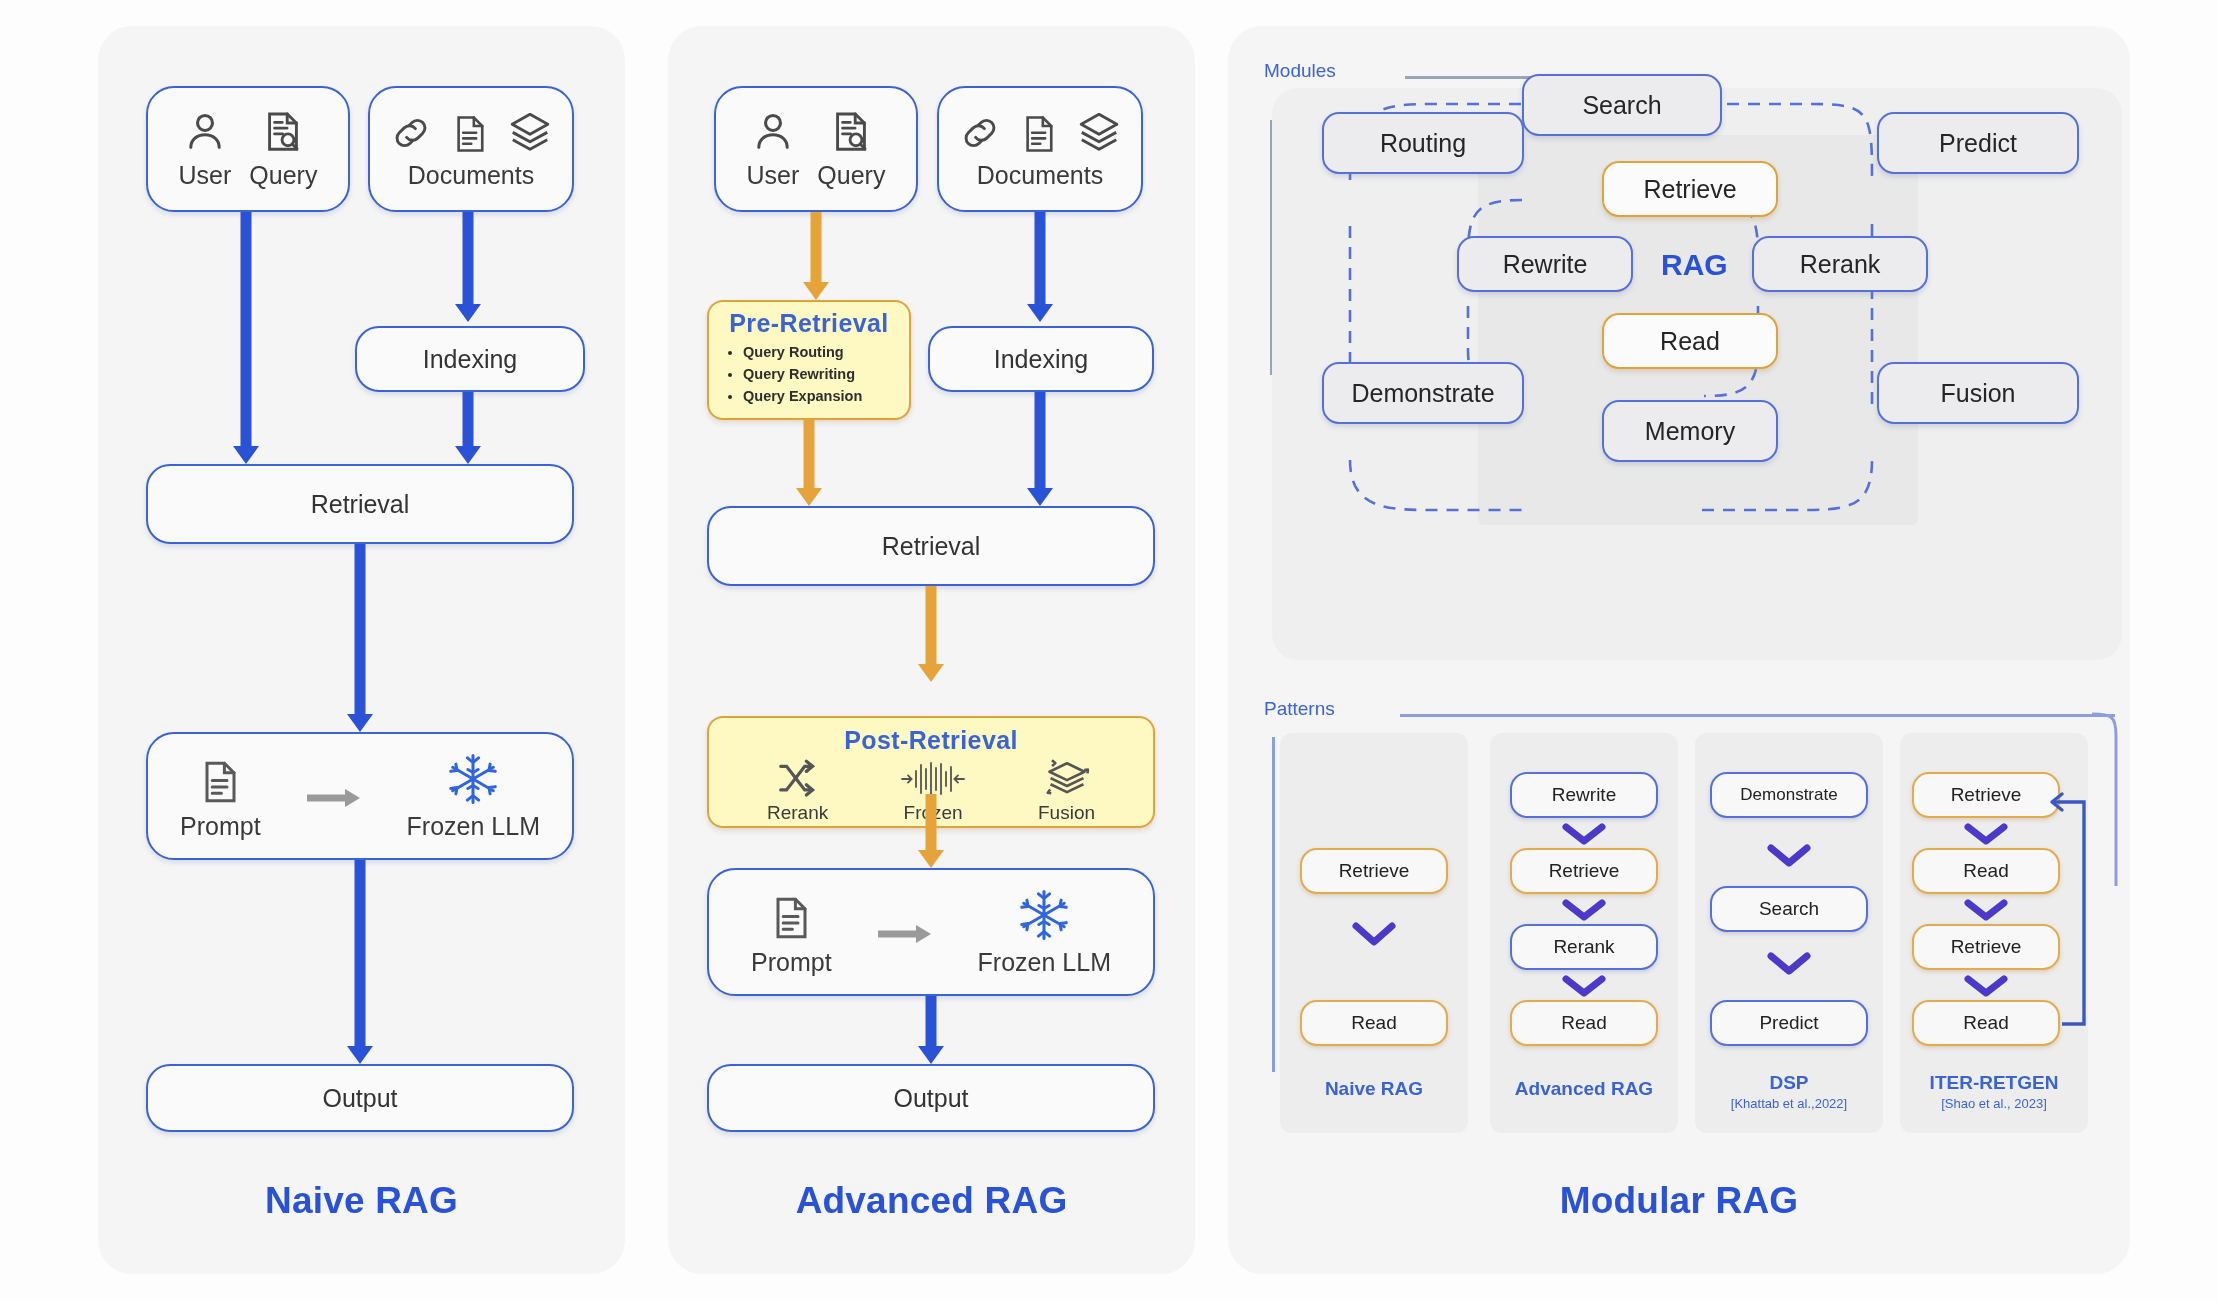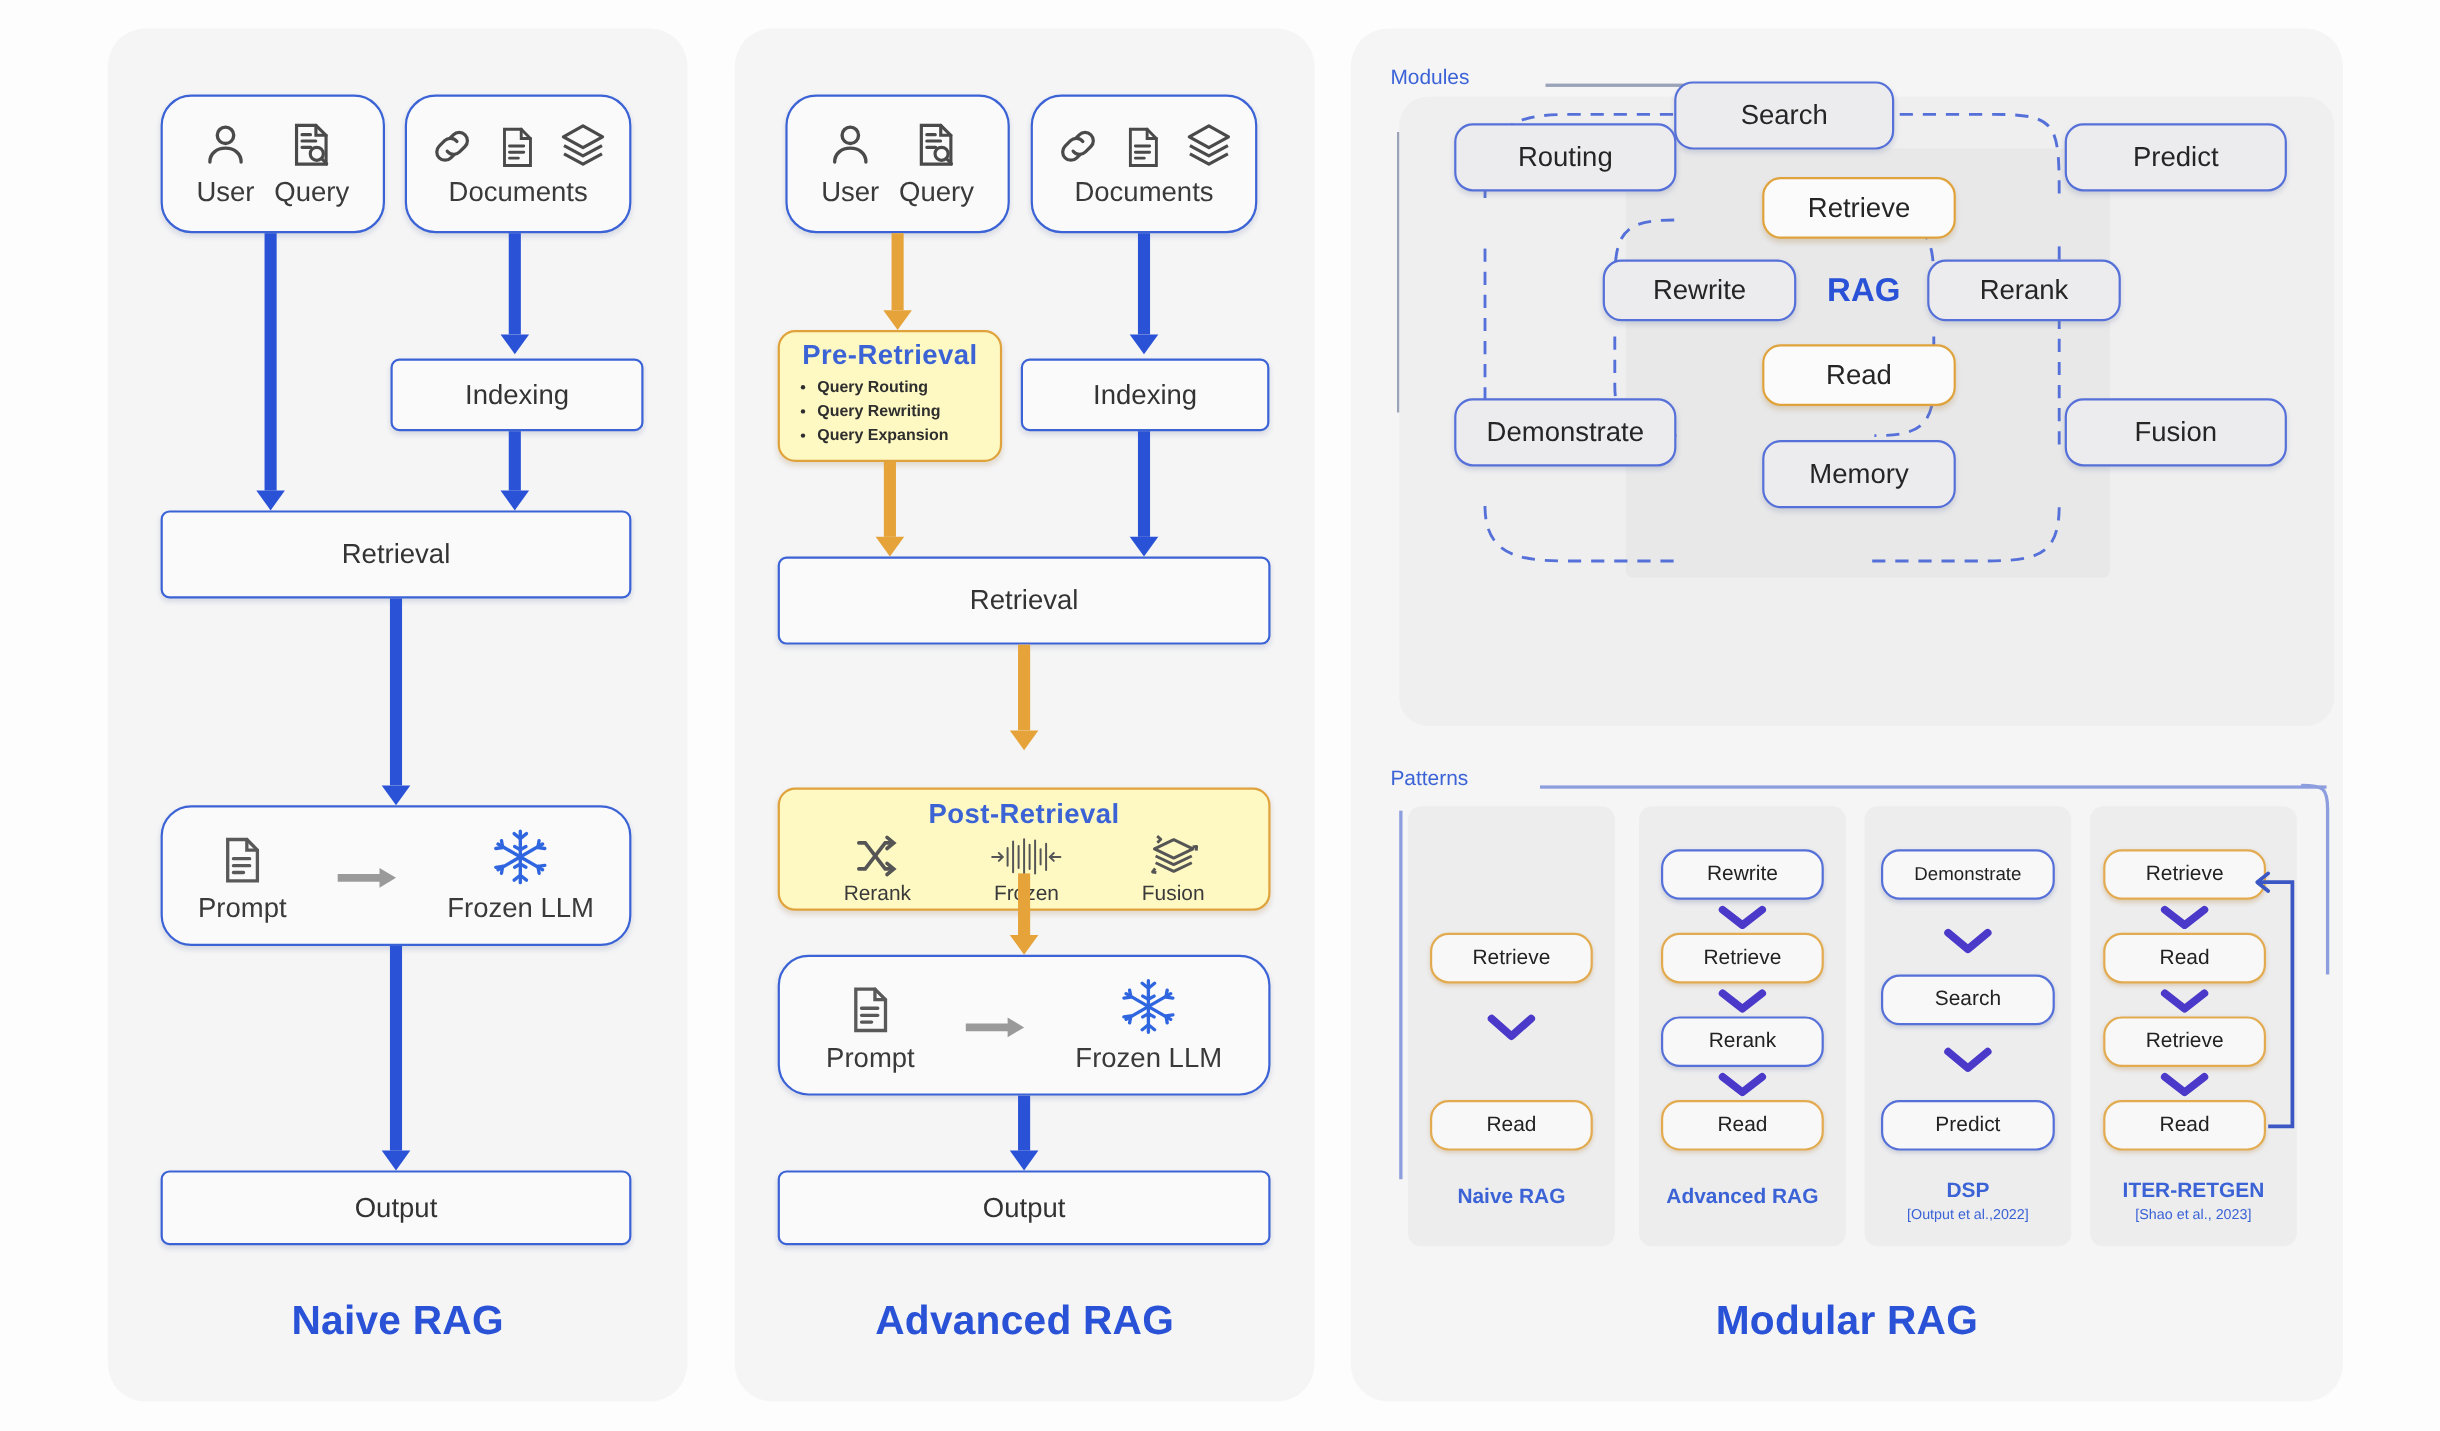--- a/index.html
+++ b/index.html
@@ -7,21 +7,21 @@
   .stage{position:relative;width:2218px;height:1301px;background:#fdfdfd;}
 
   
   .panel{position:absolute;background:#f5f5f6;border-radius:34px;}
   #panel-naive   {left:98px;  top:26px;  width:527px;  height:1248px;}
   #panel-advanced{left:668px; top:26px;  width:527px;  height:1248px;}
   #panel-modular {left:1228px;top:26px;  width:902px;  height:1248px;}
 
   
   .nbox{position:absolute;box-sizing:border-box;background:#fafafa;
-        border:2.4px solid #3b63d6;border-radius:8px;
+        border:2.4px solid #3b63d6;border-radius:24px;
         display:flex;align-items:center;justify-content:center;
         color:#333;font-size:25px;
         box-shadow:0 3px 5px rgba(120,130,165,.22);}
   .ybox{position:absolute;box-sizing:border-box;background:#fef9c3;
         border:2.2px solid #e0a33c;border-radius:16px;
         box-shadow:0 3px 5px rgba(170,140,90,.25);}
 
   
   .arrow{position:absolute;}
   .arrow .stem{position:absolute;left:50%;transform:translateX(-50%);width:11px;top:0;}
@@ -446,21 +446,21 @@
   <div class="pbox" style="left:1710px;top:772px;width:158px;height:46px;font-size:17px;">Demonstrate</div>
   <svg class="chev" style="left:1767px;top:842px;width:44px;height:28px;" viewBox="0 0 44 28">
     <path d="M4 6 L22 21 L40 6" fill="none" stroke="#4b39c9" stroke-width="7" stroke-linecap="round" stroke-linejoin="round"></path>
   </svg>
   <div class="pbox" style="left:1710px;top:886px;width:158px;height:46px;">Search</div>
   <svg class="chev" style="left:1767px;top:950px;width:44px;height:28px;" viewBox="0 0 44 28">
     <path d="M4 6 L22 21 L40 6" fill="none" stroke="#4b39c9" stroke-width="7" stroke-linecap="round" stroke-linejoin="round"></path>
   </svg>
   <div class="pbox" style="left:1710px;top:1000px;width:158px;height:46px;">Predict</div>
   <div class="pat-name" style="left:1695px;top:1072px;width:188px;">DSP</div>
-  <div class="pat-cite" style="left:1695px;top:1096px;width:188px;">[Output et al.,2022]</div>
+  <div class="pat-cite" style="left:1695px;top:1096px;width:188px;">[Khattab et al.,2022]</div>
 
   <div class="pat-col" style="left:1900px;top:733px;width:188px;height:400px;"></div>
   <div class="pbox gold" style="left:1912px;top:772px;width:148px;height:46px;">Retrieve</div>
   <svg class="chev" style="left:1964px;top:822px;width:44px;height:26px;" viewBox="0 0 44 26">
     <path d="M4 5 L22 19 L40 5" fill="none" stroke="#4b39c9" stroke-width="7" stroke-linecap="round" stroke-linejoin="round"></path>
   </svg>
   <div class="pbox gold" style="left:1912px;top:848px;width:148px;height:46px;">Read</div>
   <svg class="chev" style="left:1964px;top:898px;width:44px;height:26px;" viewBox="0 0 44 26">
     <path d="M4 5 L22 19 L40 5" fill="none" stroke="#4b39c9" stroke-width="7" stroke-linecap="round" stroke-linejoin="round"></path>
   </svg>

